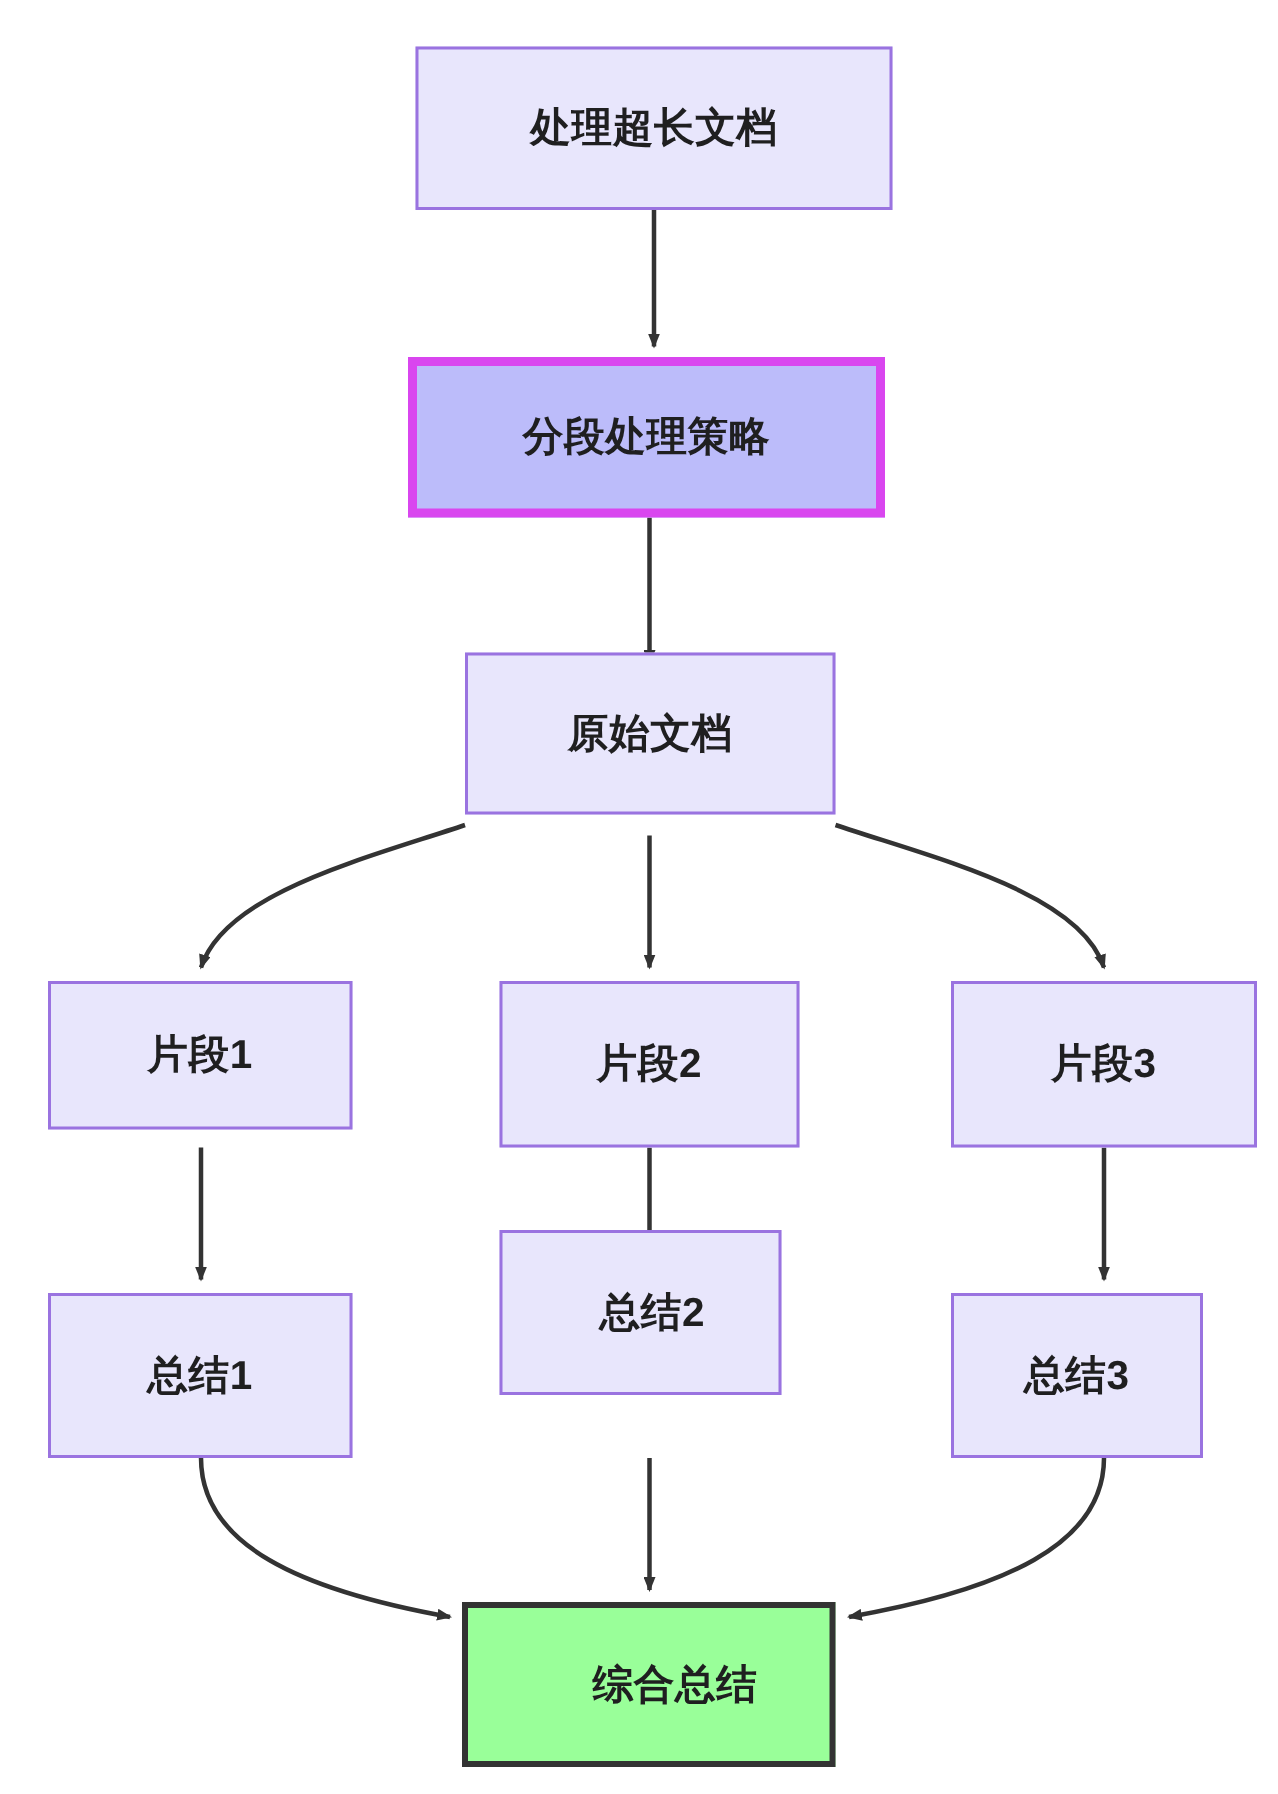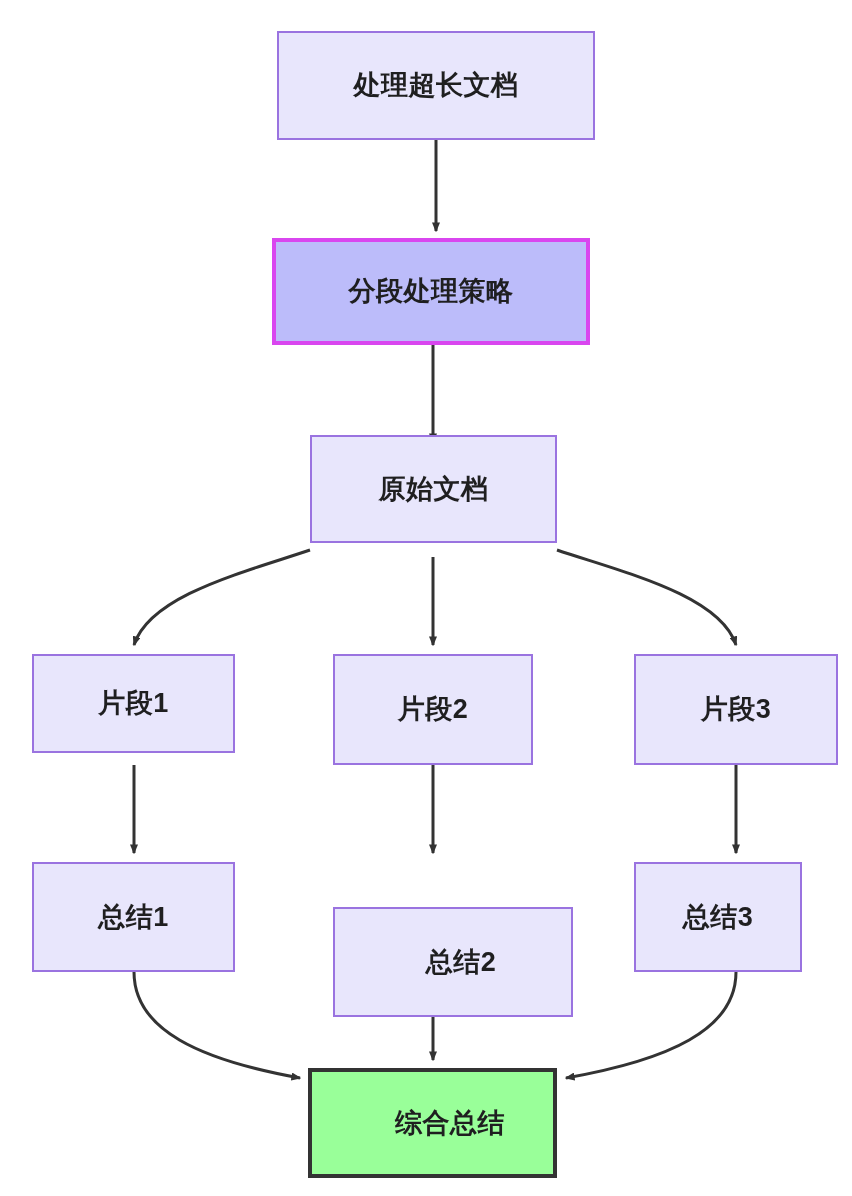--- a/index.html
+++ b/index.html
@@ -39,21 +39,21 @@
     line-height: 1.2;
     letter-spacing: 0.5px;
     z-index: 3;
   }
   .node-plain {
     background: #e8e6fc;
     border: 2px solid #9a73e0;
   }
   .node-emph {
     background: #bcbcfa;
-    border: 4px solid #d946ef;
+    border: 6px solid #d946ef;
   }
   .node-final {
     background: #99ff99;
     border: 4px solid #333333;
     padding-left: 35px;
   }
   .node-label {
     display: block;
     white-space: nowrap;
   }
@@ -114,21 +114,21 @@
   </div>
 
   <div class="node node-plain" style="left:634px; top:654px; width:204px; height:111px;">
     <span class="node-label">片段3</span>
   </div>
 
   <div class="node node-plain" style="left:32px; top:862px; width:203px; height:110px;">
     <span class="node-label">总结1</span>
   </div>
 
-  <div class="node node-plain" style="left:333px; top:907px; width:240px; height:110px;padding-left:16px;">
+  <div class="node node-plain" style="left:333px; top:820px; width:188px; height:110px;padding-left:16px;">
     <span class="node-label">总结2</span>
   </div>
 
   <div class="node node-plain" style="left:634px; top:862px; width:168px; height:110px;">
     <span class="node-label">总结3</span>
   </div>
 
   <div class="node node-final" style="left:308px; top:1068px; width:249px; height:110px;">
     <span class="node-label">综合总结</span>
   </div>

